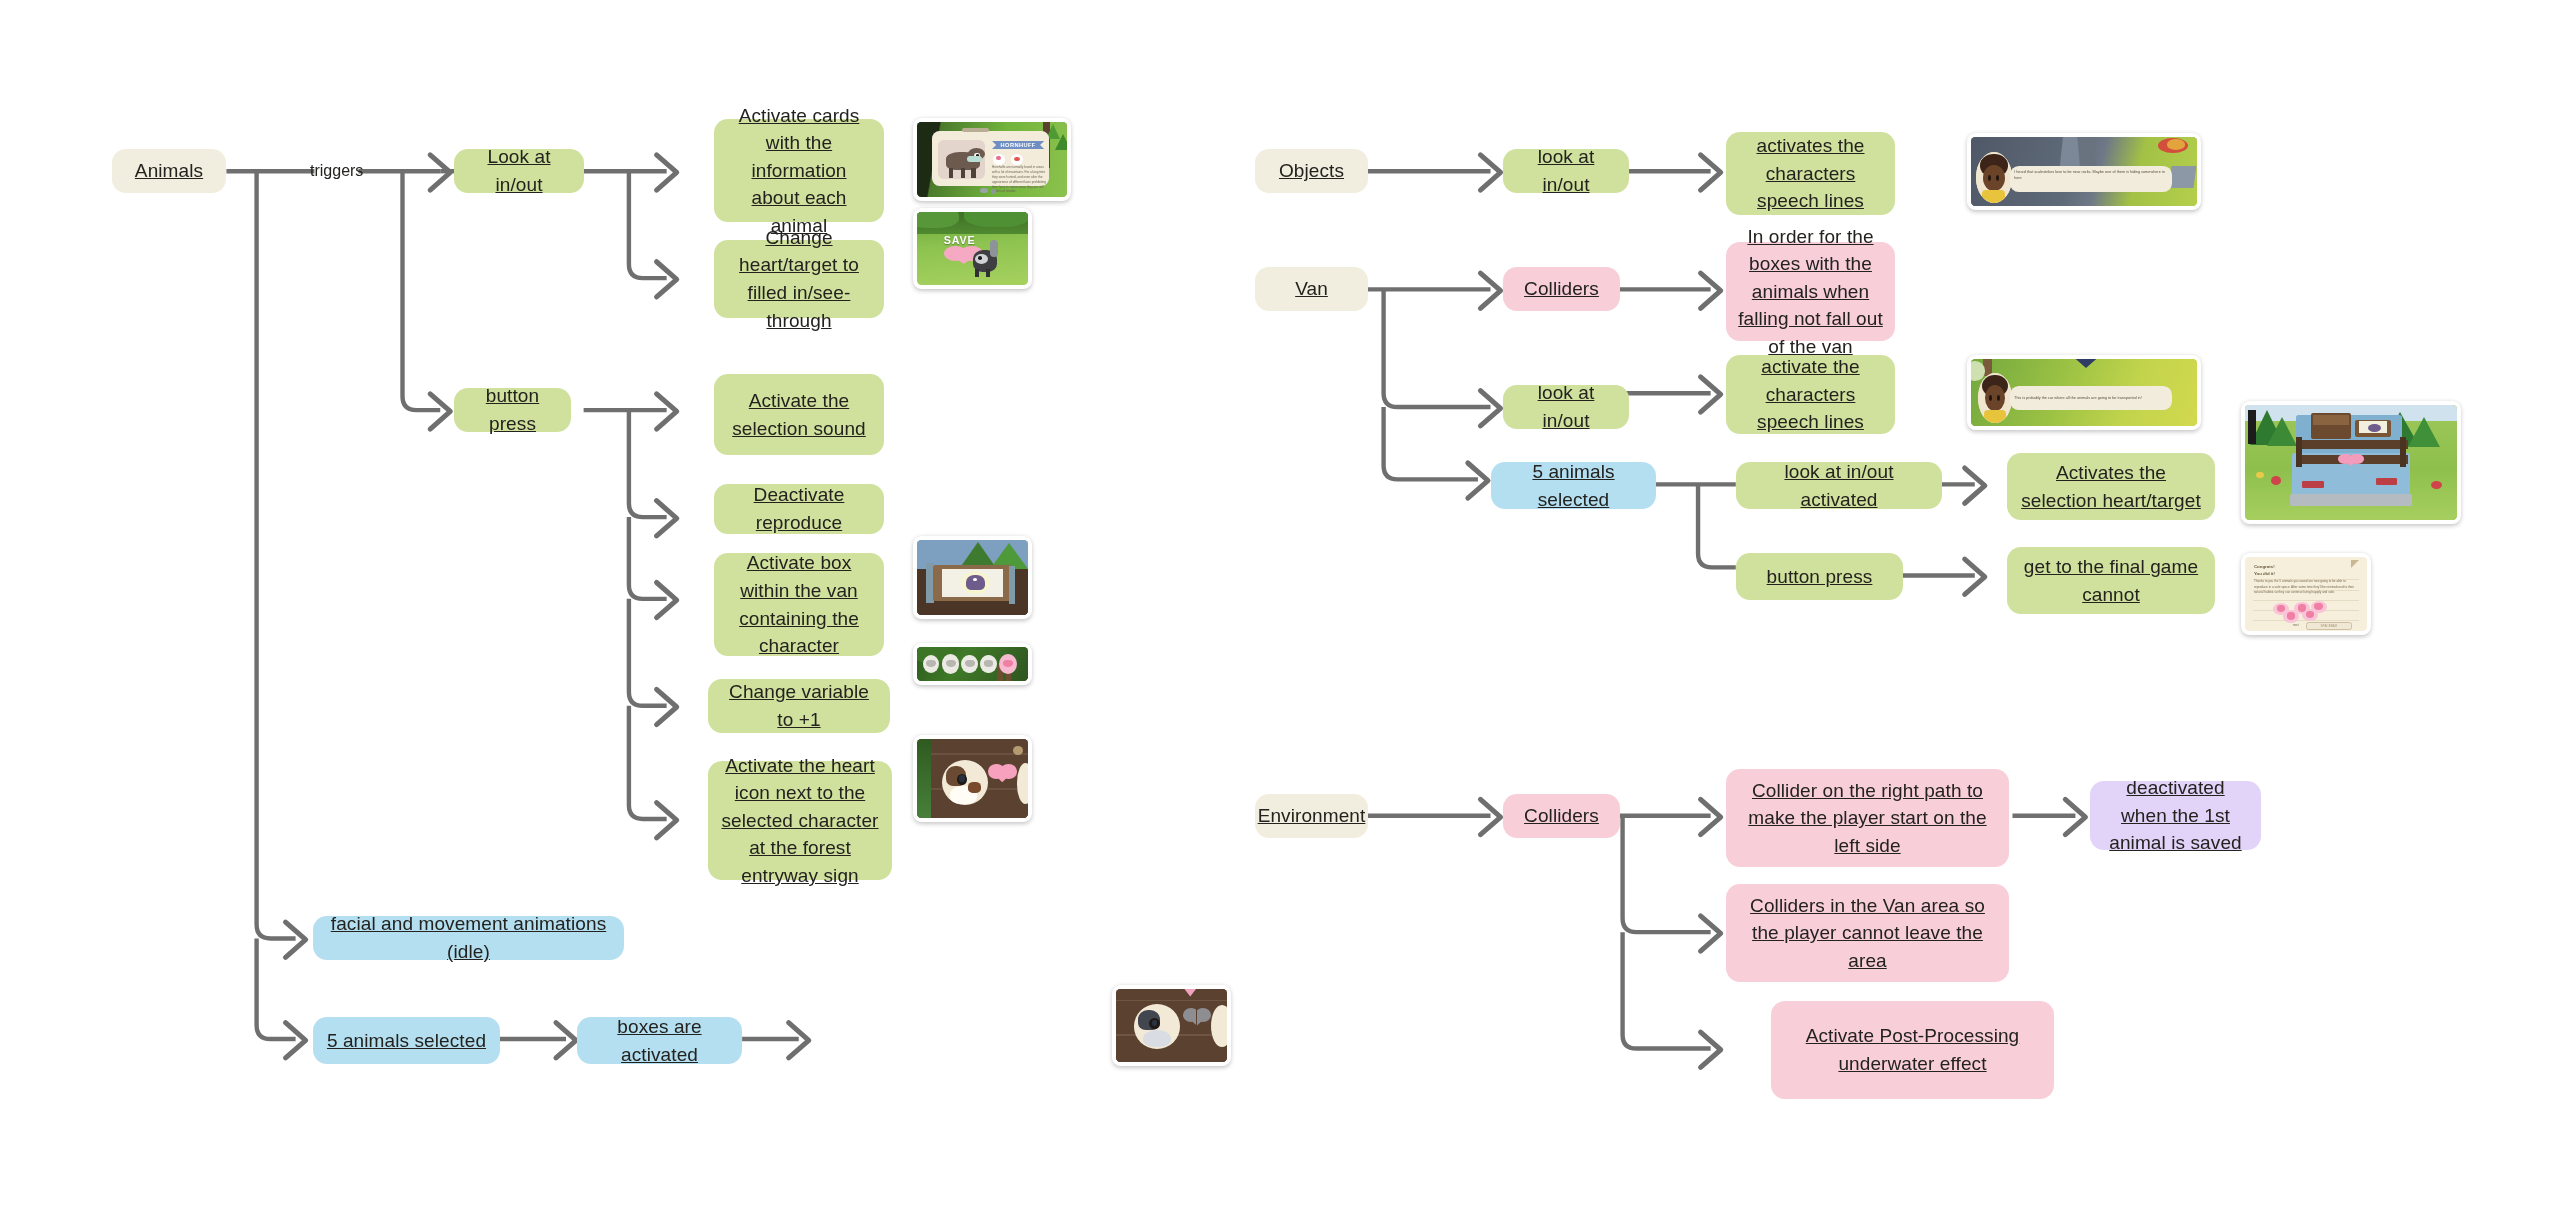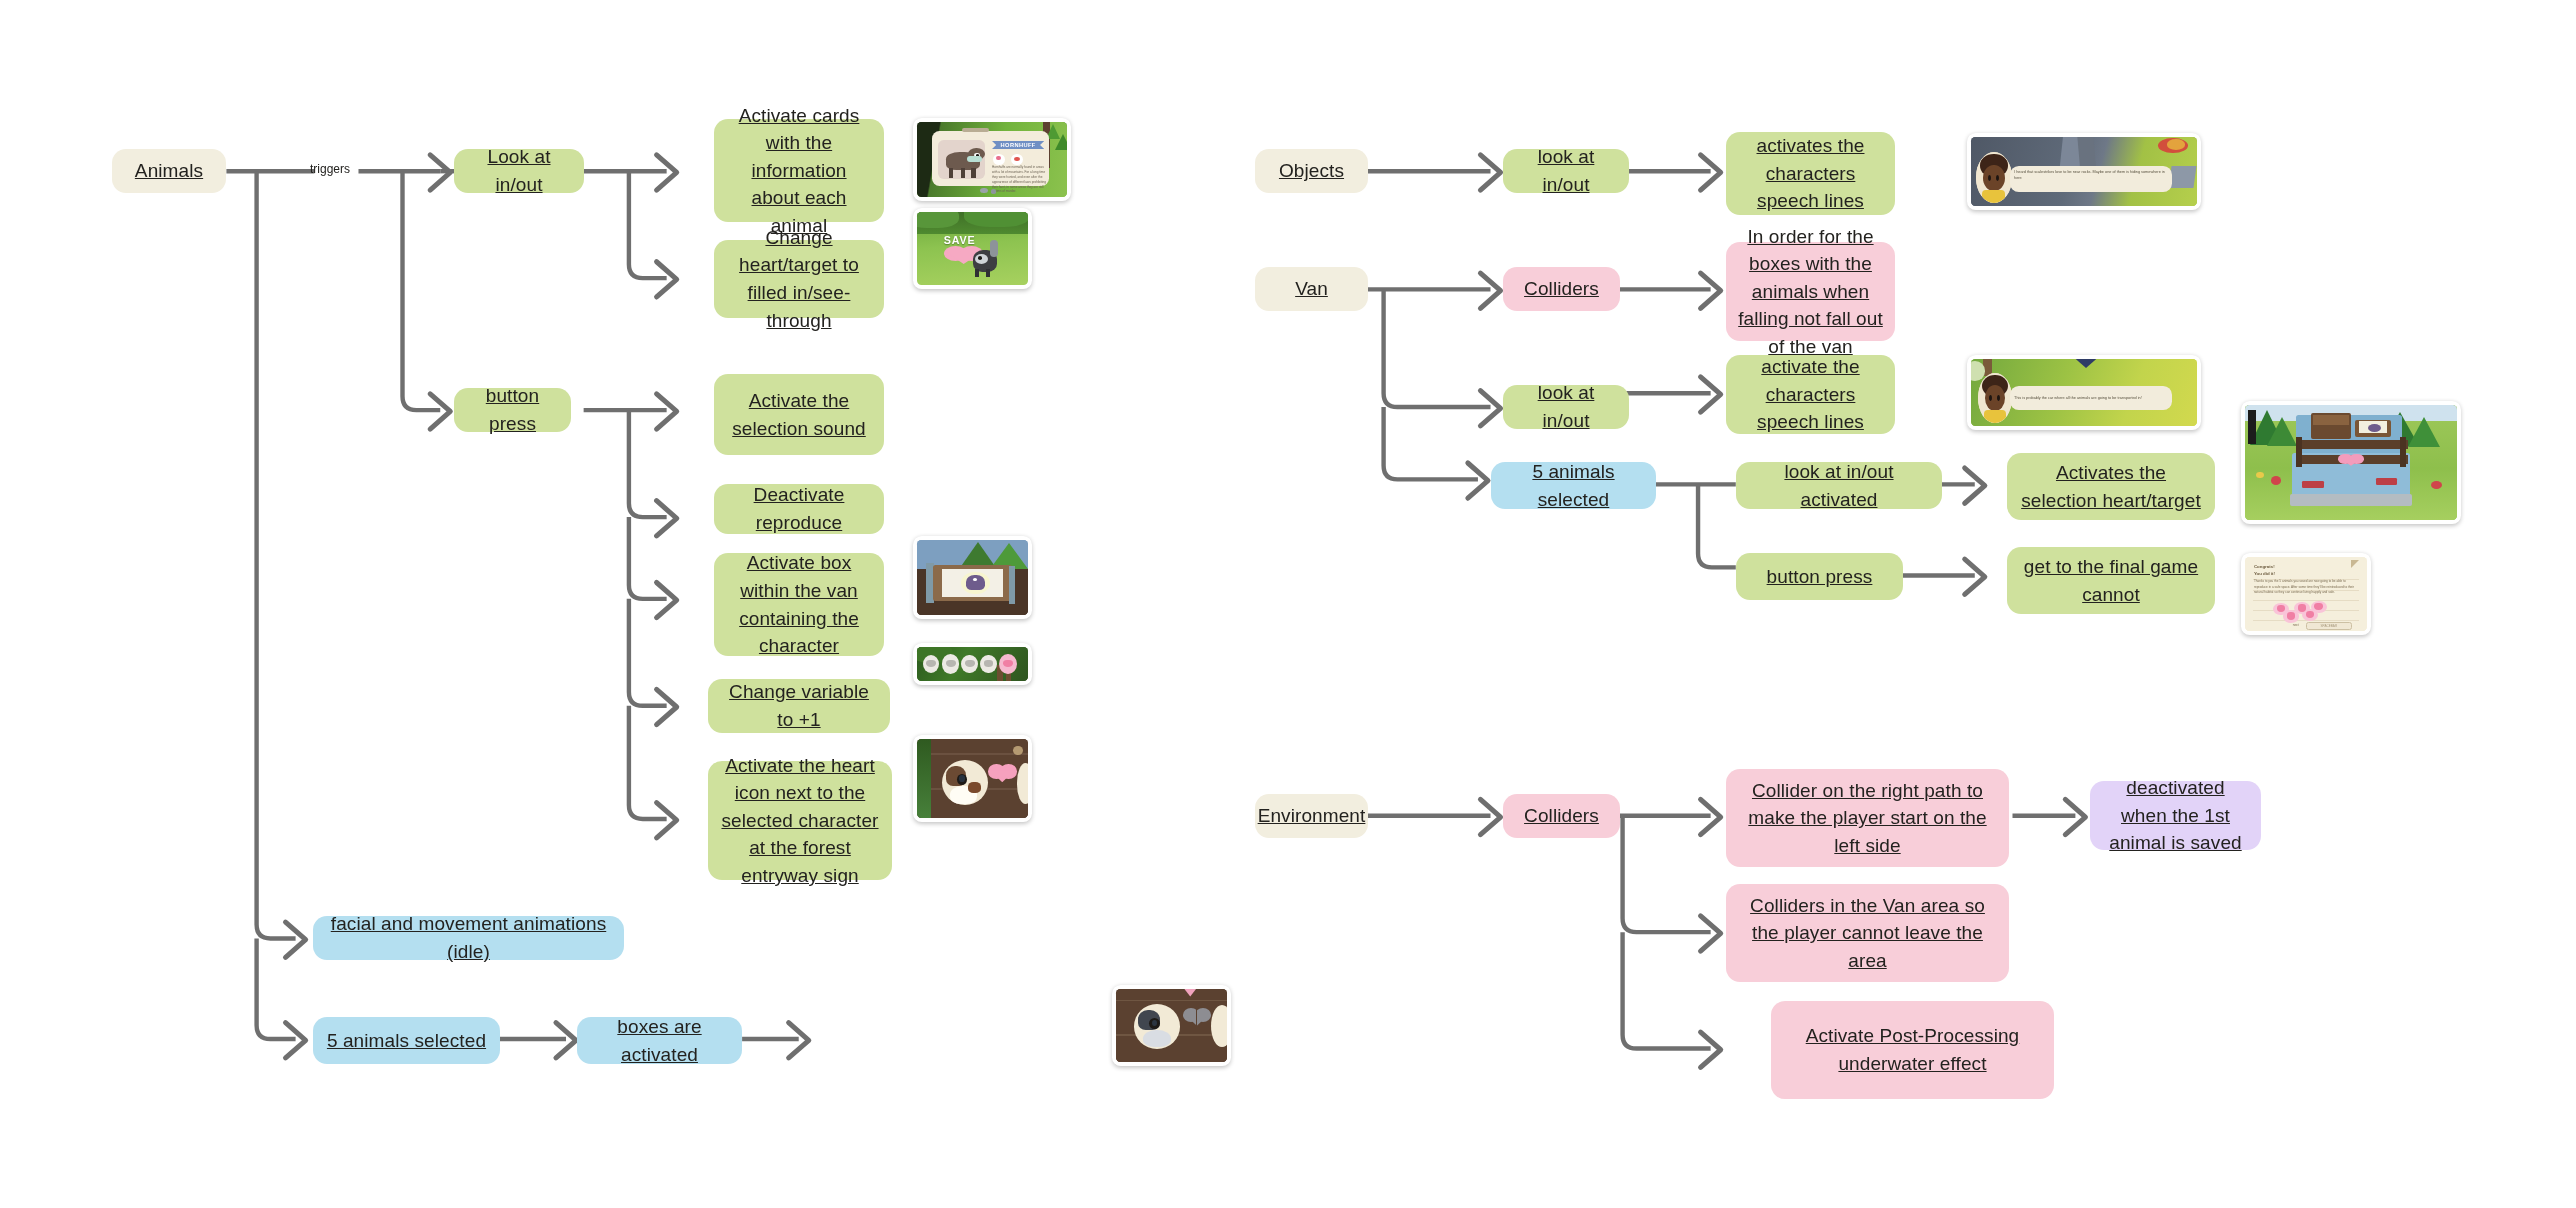--- a/index.html
+++ b/index.html
@@ -36,21 +36,21 @@
     text-decoration: underline;
   }
   .n-cream { background: #f2eedf; }
   .n-green { background: #cfe19d; }
   .n-pink  { background: #f8ced9; }
   .n-blue  { background: #b4dff0; }
   .n-purple{ background: #e2d3f8; }
 
   .edge-label {
     position: absolute;
-    font-size: 12px;
+    font-size: 16px;
     color: #23221f;
     white-space: nowrap;
   }
 
   
   #wires {
     position: absolute;
     left: 0; top: 0;
     width: 2576px;
     height: 1209px;

